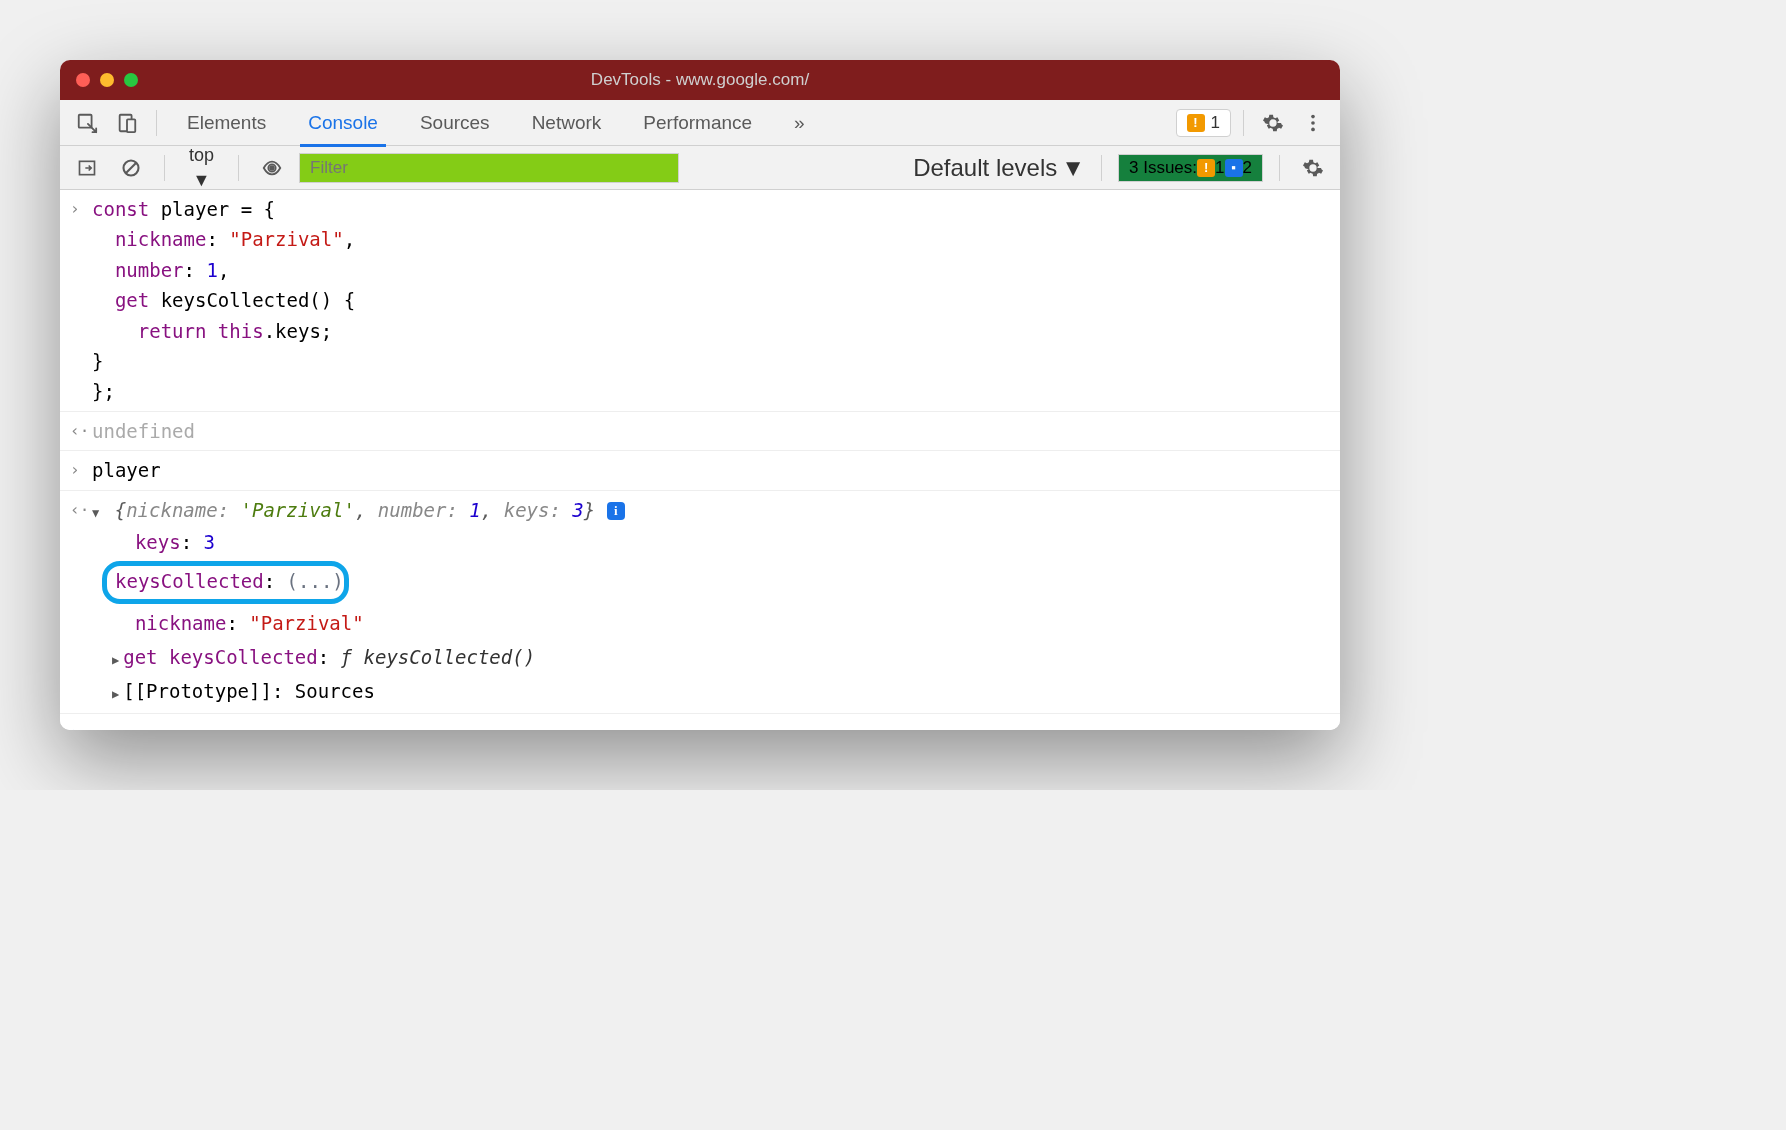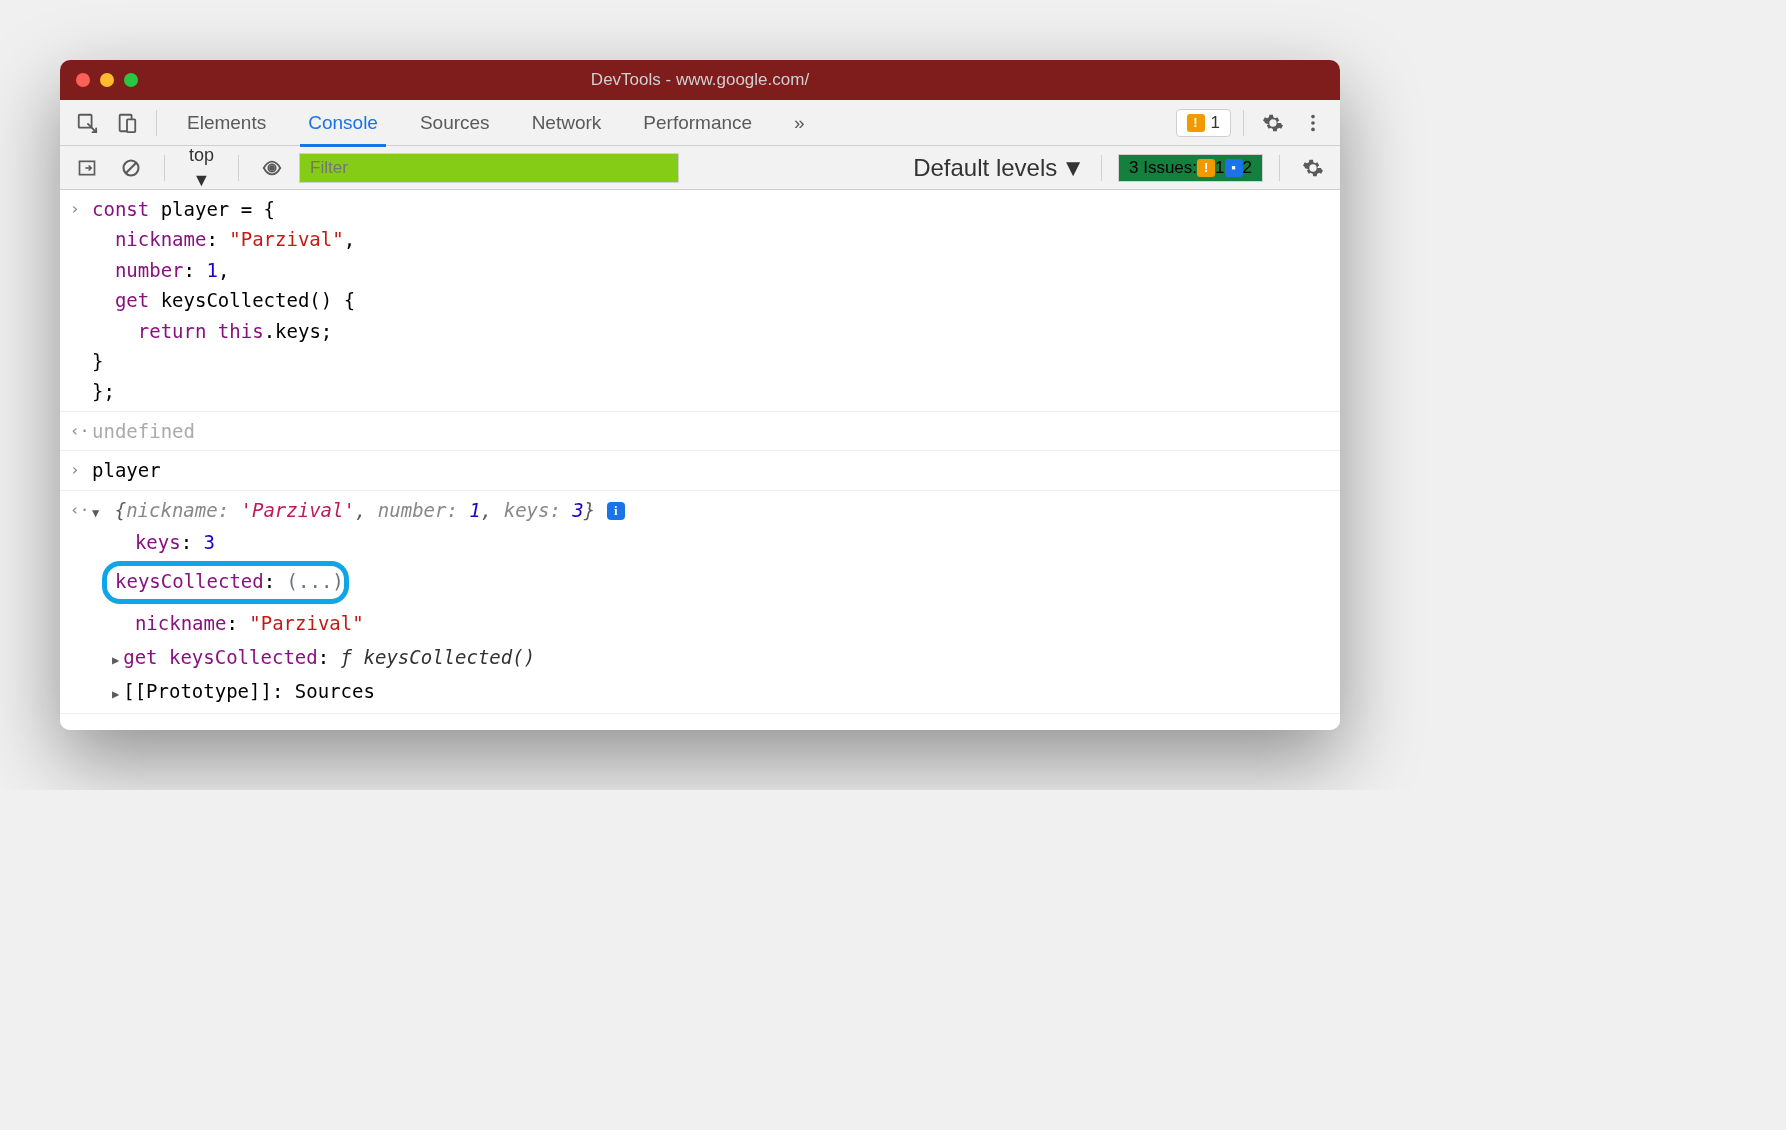--- a/index.html
+++ b/index.html
@@ -89,21 +89,21 @@
   position: absolute; left: 10px; top: 6px; color: #888; font-size: 16px;
 }
 .row-marker.blue { color: #1a73e8; }
 .code-kw { color: #881180; }
 .code-str { color: #c41a16; }
 .code-num { color: #1c00cf; }
 .code-prop { color: #881180; }
 .undef { color: #aaa; }
 .obj-summary { font-style: italic; color: #5a5a5a; }
 .obj-summary .k { color: #888; }
-.obj-summary .s { color: #be185d; }
+.obj-summary .s { color: #4d7c0f; }
 .obj-summary .n { color: #1c00cf; }
 .info-pill {
   display: inline-flex; width: 18px; height: 18px; background: #1a73e8;
   color: #fff; border-radius: 4px; align-items: center; justify-content: center;
   font-size: 13px; font-weight: bold; font-family: serif; vertical-align: middle;
 }
 .obj-props { margin-left: 20px; }
 .obj-props .line { padding: 2px 0; }
 .obj-props .pk { color: #881180; }
 .obj-props .pv-str { color: #c41a16; }

